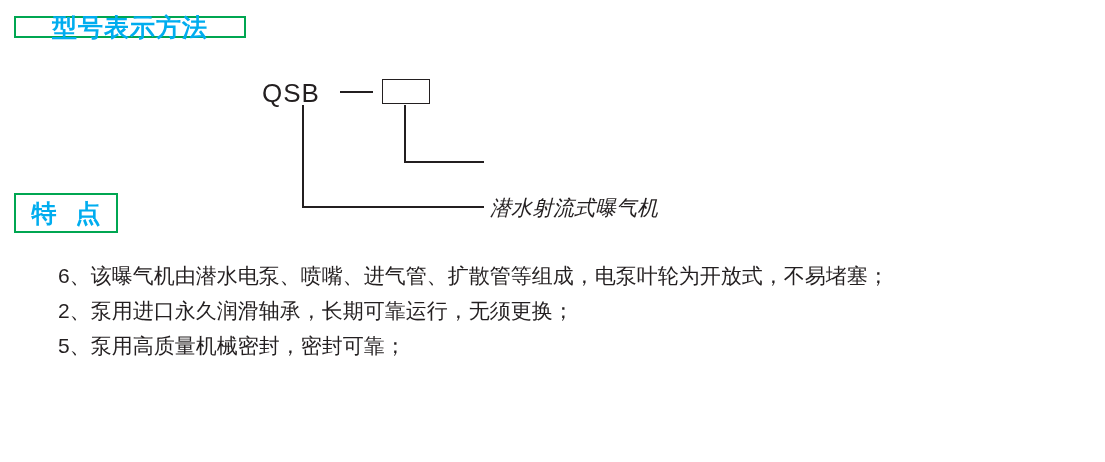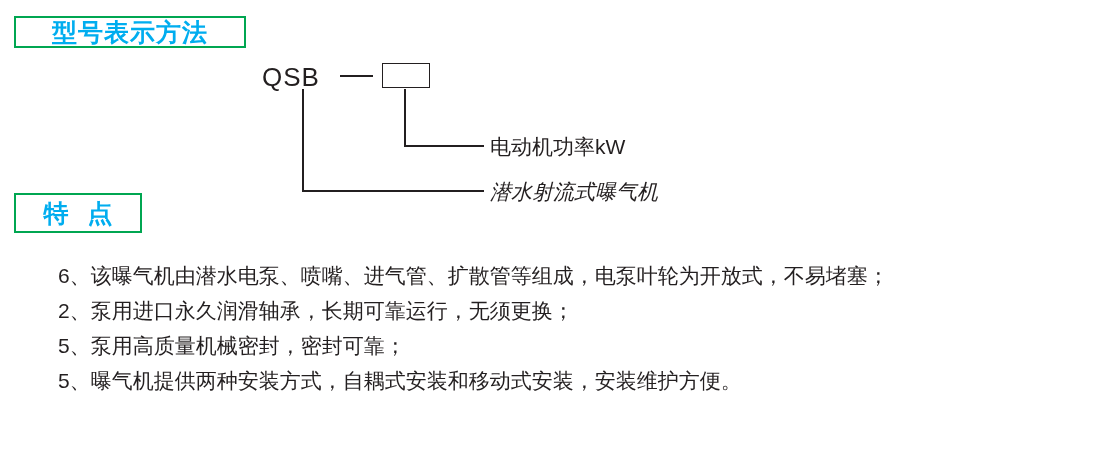--- a/index.html
+++ b/index.html
@@ -28,44 +28,44 @@
   .section-box .section-label {
     font-weight: bold;
     color: #00adef;
     white-space: nowrap;
   }
 
   #box-model {
     left: 14px;
     top: 16px;
     width: 232px;
-    height: 32px;
+    height: 22px;
   }
   #box-model .section-label {
     font-size: 25px;
     letter-spacing: 1px;
   }
 
   #box-feature {
     left: 14px;
     top: 193px;
-    width: 128px;
+    width: 104px;
     height: 40px;
   }
   #box-feature .section-label {
     font-size: 25px;
     letter-spacing: 6px;
     padding-left: 6px;
   }
 
   
   #model-diagram {
     position: absolute;
     left: 0;
-    top: 44px;
+    top: 60px;
     width: 991px;
     height: 170px;
   }
   #model-code {
     position: absolute;
     left: 262px;
     top: 18px;
     font-size: 26px;
     letter-spacing: 1px;
     color: #231f20;
@@ -126,29 +126,27 @@
 </div>
 
 <div id="model-diagram">
   <span id="model-code">QSB</span>
   <span class="code-blank"></span>
 
   <span class="lline" id="dash-1"></span>
 
   <span class="lline" id="leader-power-v"></span>
   <span class="lline" id="leader-power-h"></span>
-  <span class="leader-text" id="label-power">电动机功率kW</span>
 
   <span class="lline" id="leader-name-v"></span>
   <span class="lline" id="leader-name-h"></span>
   <span class="leader-text" id="label-name">潜水射流式曝气机</span>
 </div>
 
 <div class="section-box" id="box-feature">
   <span class="section-label">特 点</span>
 </div>
 
 <div id="feature-list">
   <div class="feature-item">6、该曝气机由潜水电泵、喷嘴、进气管、扩散管等组成，电泵叶轮为开放式，不易堵塞；</div>
   <div class="feature-item">2、泵用进口永久润滑轴承，长期可靠运行，无须更换；</div>
   <div class="feature-item">5、泵用高质量机械密封，密封可靠；</div>
-  <div class="feature-item">5、曝气机提供两种安装方式，自耦式安装和移动式安装，安装维护方便。</div>
 </div>
 
 </body></html>

